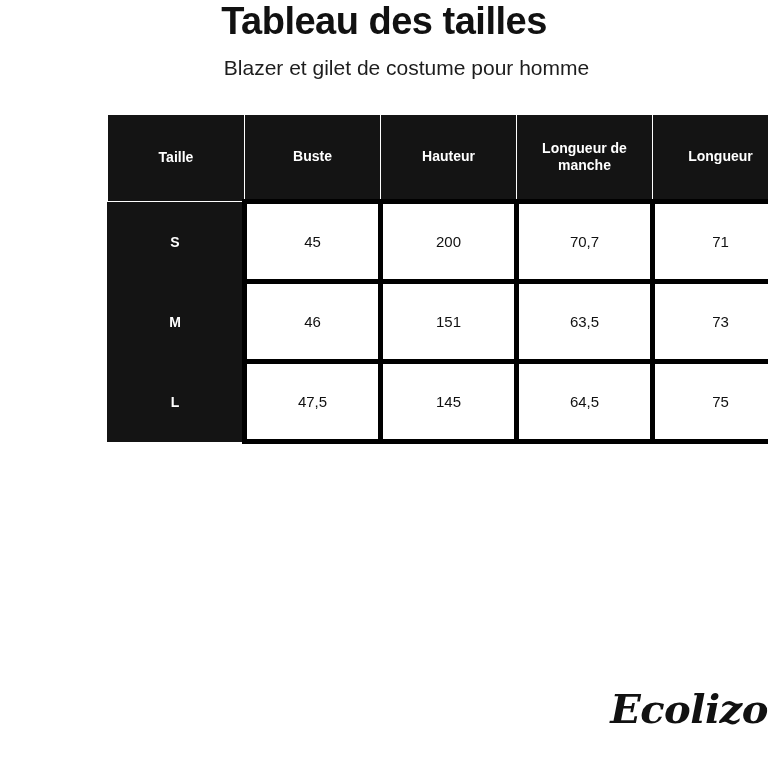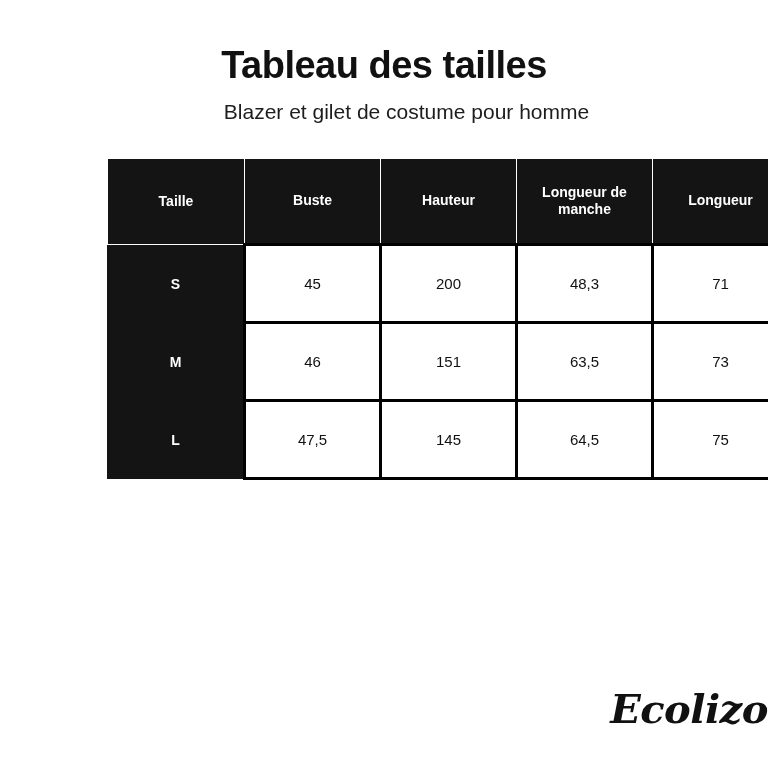--- a/index.html
+++ b/index.html
@@ -15,21 +15,20 @@
     overflow: hidden;
   }
   .page {
     width: 768px;
     height: 768px;
     position: relative;
     display: flex;
     flex-direction: column;
     align-items: center;
     box-sizing: border-box;
-    padding-top: 44px;
   }
   .title {
     font-size: 38px;
     font-weight: bold;
     letter-spacing: -0.5px;
     color: #111111;
     text-align: center;
     line-height: 1.15;
     margin: 0;
   }
@@ -66,21 +65,21 @@
     height: 72px;
     padding: 6px 8px;
     line-height: 1.25;
   }
   table.size-table tbody td {
     background: #ffffff;
     color: #111111;
     font-size: 15px;
     font-weight: 400;
     height: 73px;
-    border: 3px solid #000000;
+    border: 5px solid #000000;
   }
   table.size-table tbody td.size-cell {
     background: #141414;
     color: #ffffff;
     font-size: 14px;
     font-weight: bold;
     border: 1px solid #141414;
   }
   col.col-size { width: 137px; }
   col.col-rest { width: 136px; }
@@ -123,21 +122,21 @@
           <th>Hauteur</th>
           <th>Longueur de manche</th>
           <th>Longueur</th>
         </tr>
       </thead>
       <tbody>
         <tr>
           <td class="size-cell">S</td>
           <td>45</td>
           <td>200</td>
-          <td>48,3</td>
+          <td>70,7</td>
           <td>71</td>
         </tr>
         <tr>
           <td class="size-cell">M</td>
           <td>46</td>
           <td>151</td>
           <td>63,5</td>
           <td>73</td>
         </tr>
         <tr>

